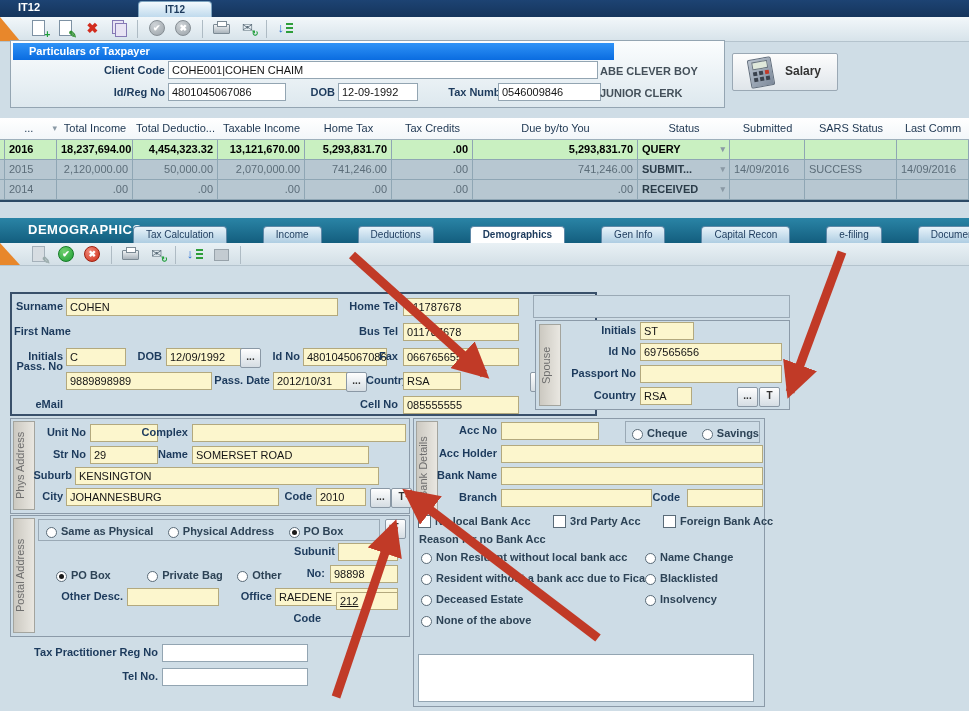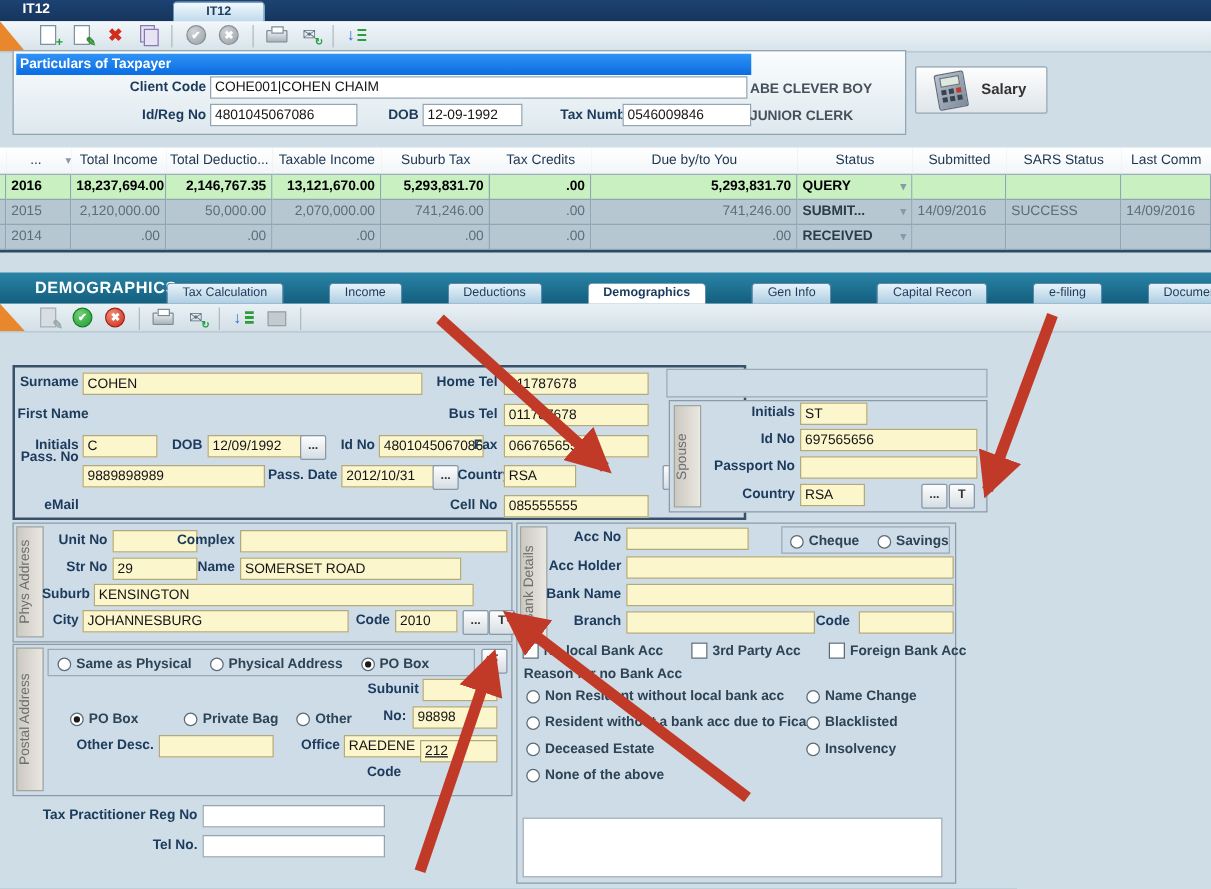--- a/index.html
+++ b/index.html
@@ -28,21 +28,21 @@
   .cgray{background:radial-gradient(circle at 35% 30%,#cfd4d8,#9aa2a8);border:1px solid #858d93;}
   .prn{position:absolute;left:1px;top:5px;width:15px;height:8px;background:linear-gradient(#eef1f3,#aab4bc);border:1px solid #7c8a94;border-radius:1px;}
   .prn:before{content:"";position:absolute;left:3px;top:-4px;width:8px;height:4px;background:#fff;border:1px solid #7c8a94;}
   .env{font-size:13px;color:#5d6f7c;line-height:18px;display:block;text-align:center;}
   .envarr{position:absolute;right:-2px;bottom:-1px;font-size:8px;color:#1f9e3a;font-weight:bold;}
   .sortdn{position:absolute;left:1px;top:1px;font-size:13px;font-weight:bold;color:#2a6fd4;line-height:16px;}
   .sortbars{position:absolute;right:1px;top:4px;width:7px;height:10px;background:repeating-linear-gradient(#2e9e3a 0 2px,transparent 2px 4px);}
   .grayrect{position:absolute;left:2px;top:4px;width:13px;height:10px;background:#c3cbd1;border:1px solid #97a2aa;}
   
   #ppanel{position:absolute;left:10px;top:40px;width:713px;height:66px;background:linear-gradient(#fbfdfe,#dde8ee);border:1px solid #94a5b2;}
-  #phdr{position:absolute;left:2px;top:2px;width:585px;height:17px;background:linear-gradient(#2f93f7,#0a6ce0);color:#fff;font-size:11px;font-weight:bold;line-height:17px;padding-left:3px;}
+  #phdr{position:absolute;left:2px;top:2px;width:585px;height:17px;background:linear-gradient(#2f93f7,#0a6ce0);color:#fff;font-size:11px;font-weight:bold;line-height:17px;padding-left:16px;}
   .lbl{position:absolute;font-weight:bold;color:#1c3a5c;font-size:11px;text-align:right;line-height:18px;white-space:nowrap;}
   .lt{position:absolute;font-weight:bold;color:#44505a;font-size:11px;line-height:14px;white-space:nowrap;}
   .fld{position:absolute;height:16px;background:#fcf6cd;border:1px solid #b3a97e;font-size:11px;line-height:16px;padding:0 3px;color:#141414;overflow:hidden;white-space:nowrap;}
   .wfld{background:#fff;border:1px solid #93a5b2;}
   #salarybtn{position:absolute;left:732px;top:53px;width:104px;height:36px;background:linear-gradient(#fdfdfd,#dfe5ea);border:1px solid #9aa8b4;border-radius:2px;}
   #salarybtn .t{position:absolute;left:52px;top:10px;font-size:12px;font-weight:bold;color:#333;}
   .calc{position:absolute;left:16px;top:4px;width:22px;height:27px;background:linear-gradient(135deg,#b9c3cf,#7d8a9b);border:1px solid #616d7c;border-radius:2px;transform:rotate(-10deg);}
   .calc:before{content:"";position:absolute;left:3px;top:2px;width:14px;height:6px;background:#dfe8da;border:1px solid #6a7582;}
   .calc:after{content:"";position:absolute;left:3px;top:12px;width:4px;height:4px;background:#3a424d;box-shadow:6px 0 0 #3a424d,12px 0 0 #c23b2a,0 6px 0 #3a424d,6px 6px 0 #3a424d,12px 6px 0 #3a424d;}
   
@@ -121,33 +121,33 @@
     <span class="t">Salary</span>
   </div>
 
   <div id="grid">
     <div class="grow">
       <div class="h"></div>
       <div class="h"><span>...</span> <span class="caret">▾</span></div>
       <div class="h">Total Income</div>
       <div class="h">Total Deductio...</div>
       <div class="h">Taxable Income</div>
-      <div class="h">Suburb Tax</div>
+      <div class="h">Home Tax</div>
       <div class="h">Tax Credits</div>
       <div class="h">Due by/to You</div>
       <div class="h">Status</div>
       <div class="h">Submitted</div>
       <div class="h">SARS Status</div>
       <div class="h">Last Comm</div>
     </div>
     <div class="grow rsel">
       <div class="c strip"></div>
       <div class="c">2016</div>
       <div class="c num">18,237,694.00</div>
-      <div class="c num">2,146,767.35</div>
+      <div class="c num">4,454,323.32</div>
       <div class="c num">13,121,670.00</div>
       <div class="c num">5,293,831.70</div>
       <div class="c num">.00</div>
       <div class="c num">5,293,831.70</div>
       <div class="c"><span class="caret">▾</span><span>QUERY</span></div>
       <div class="c"></div>
       <div class="c"></div>
       <div class="c"></div>
     </div>
     <div class="grow rdim">

